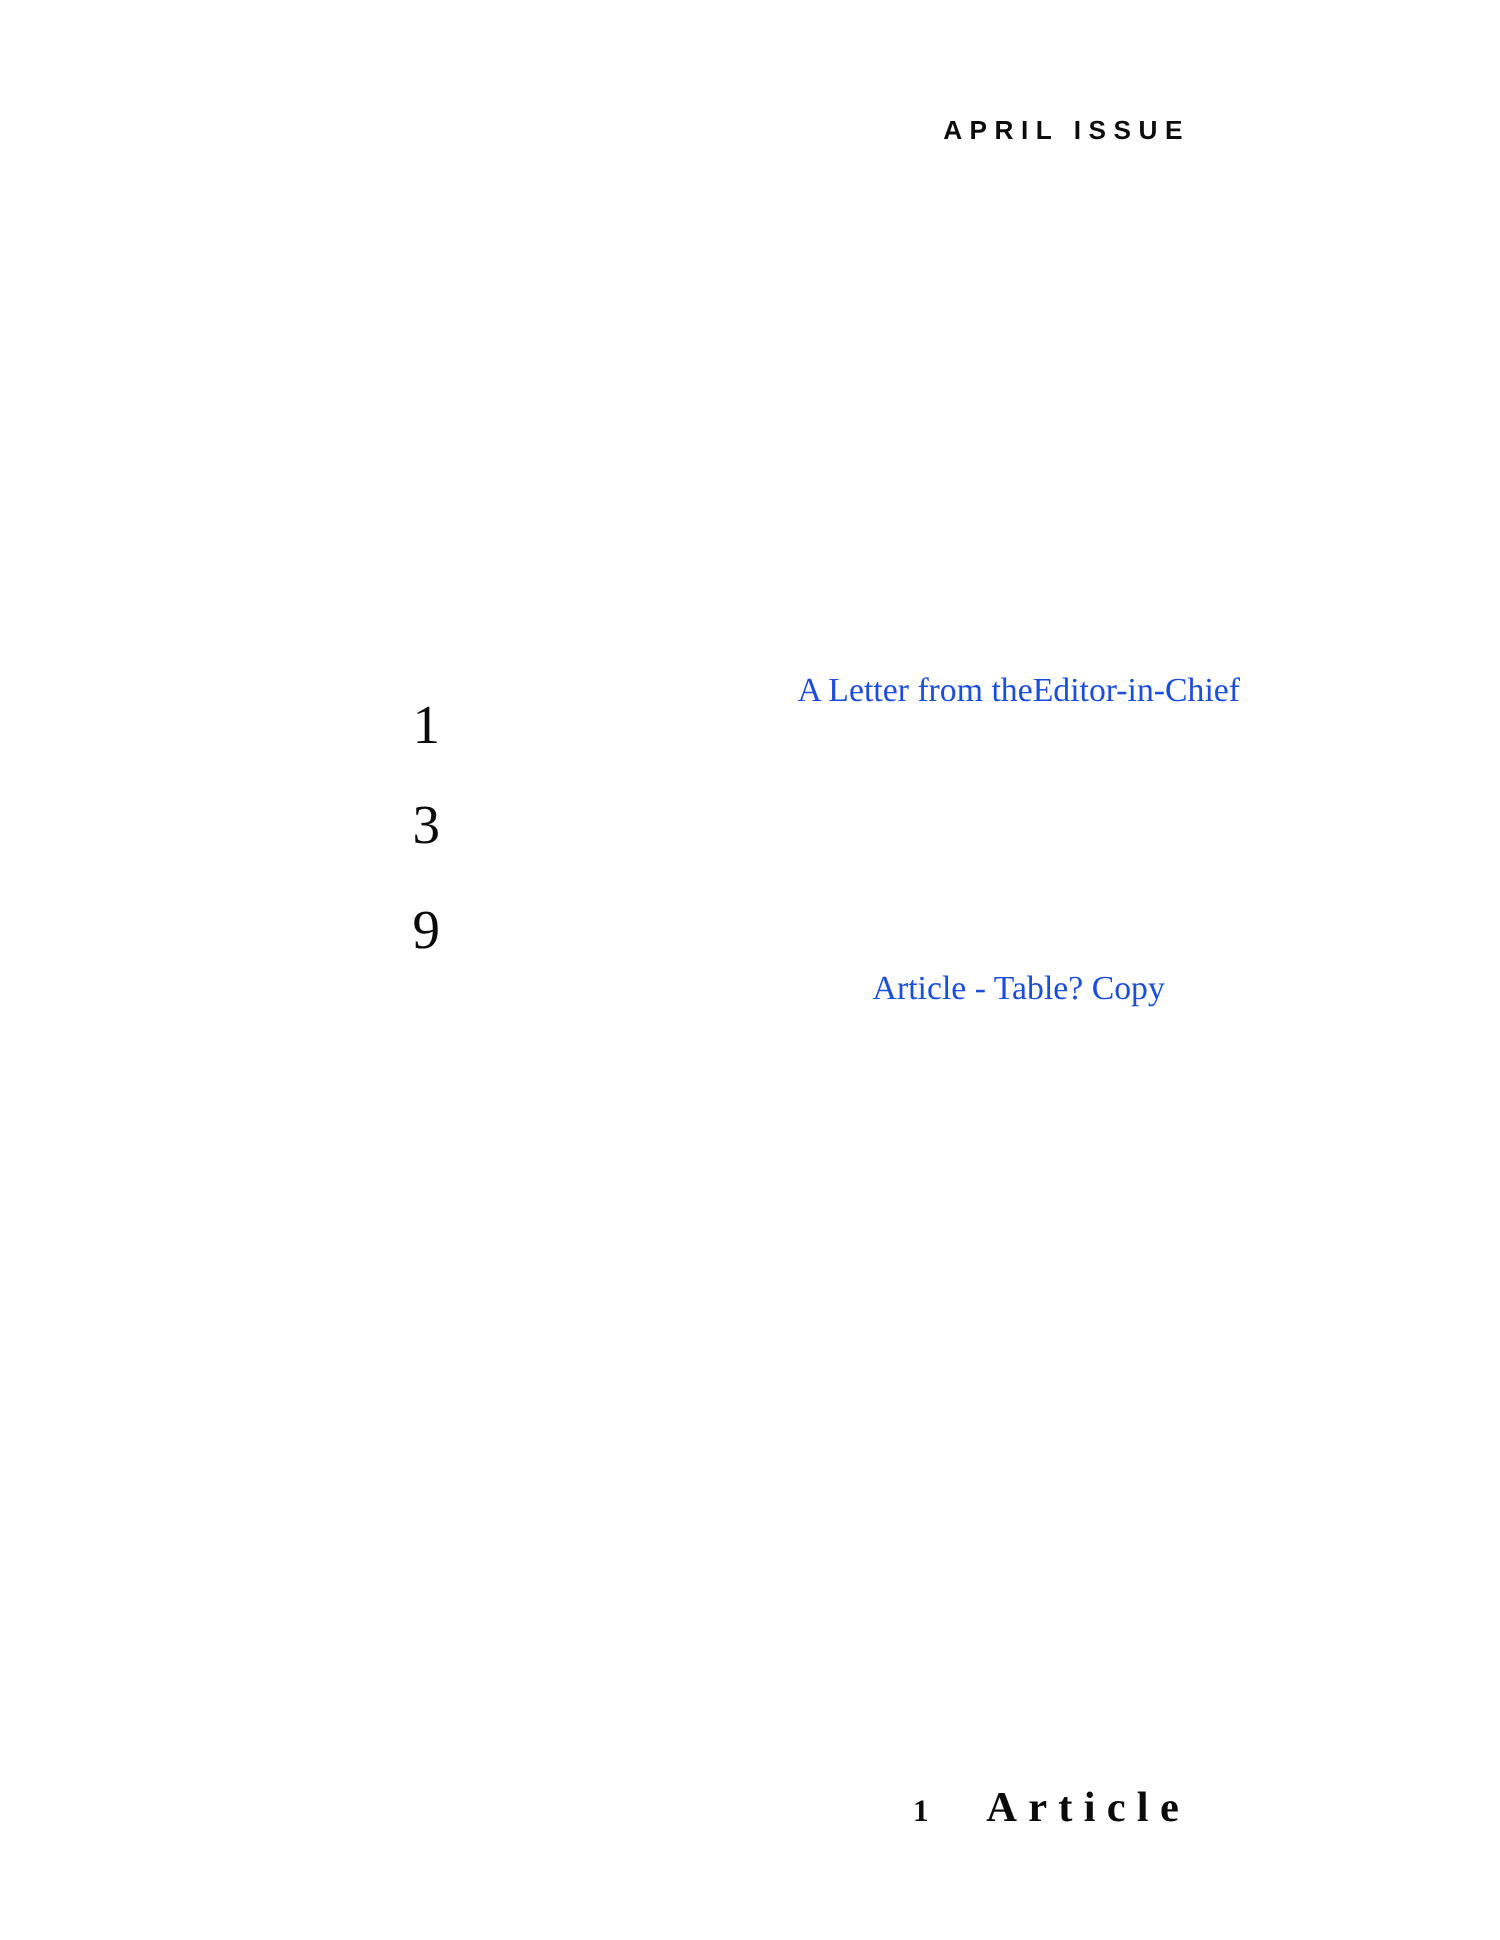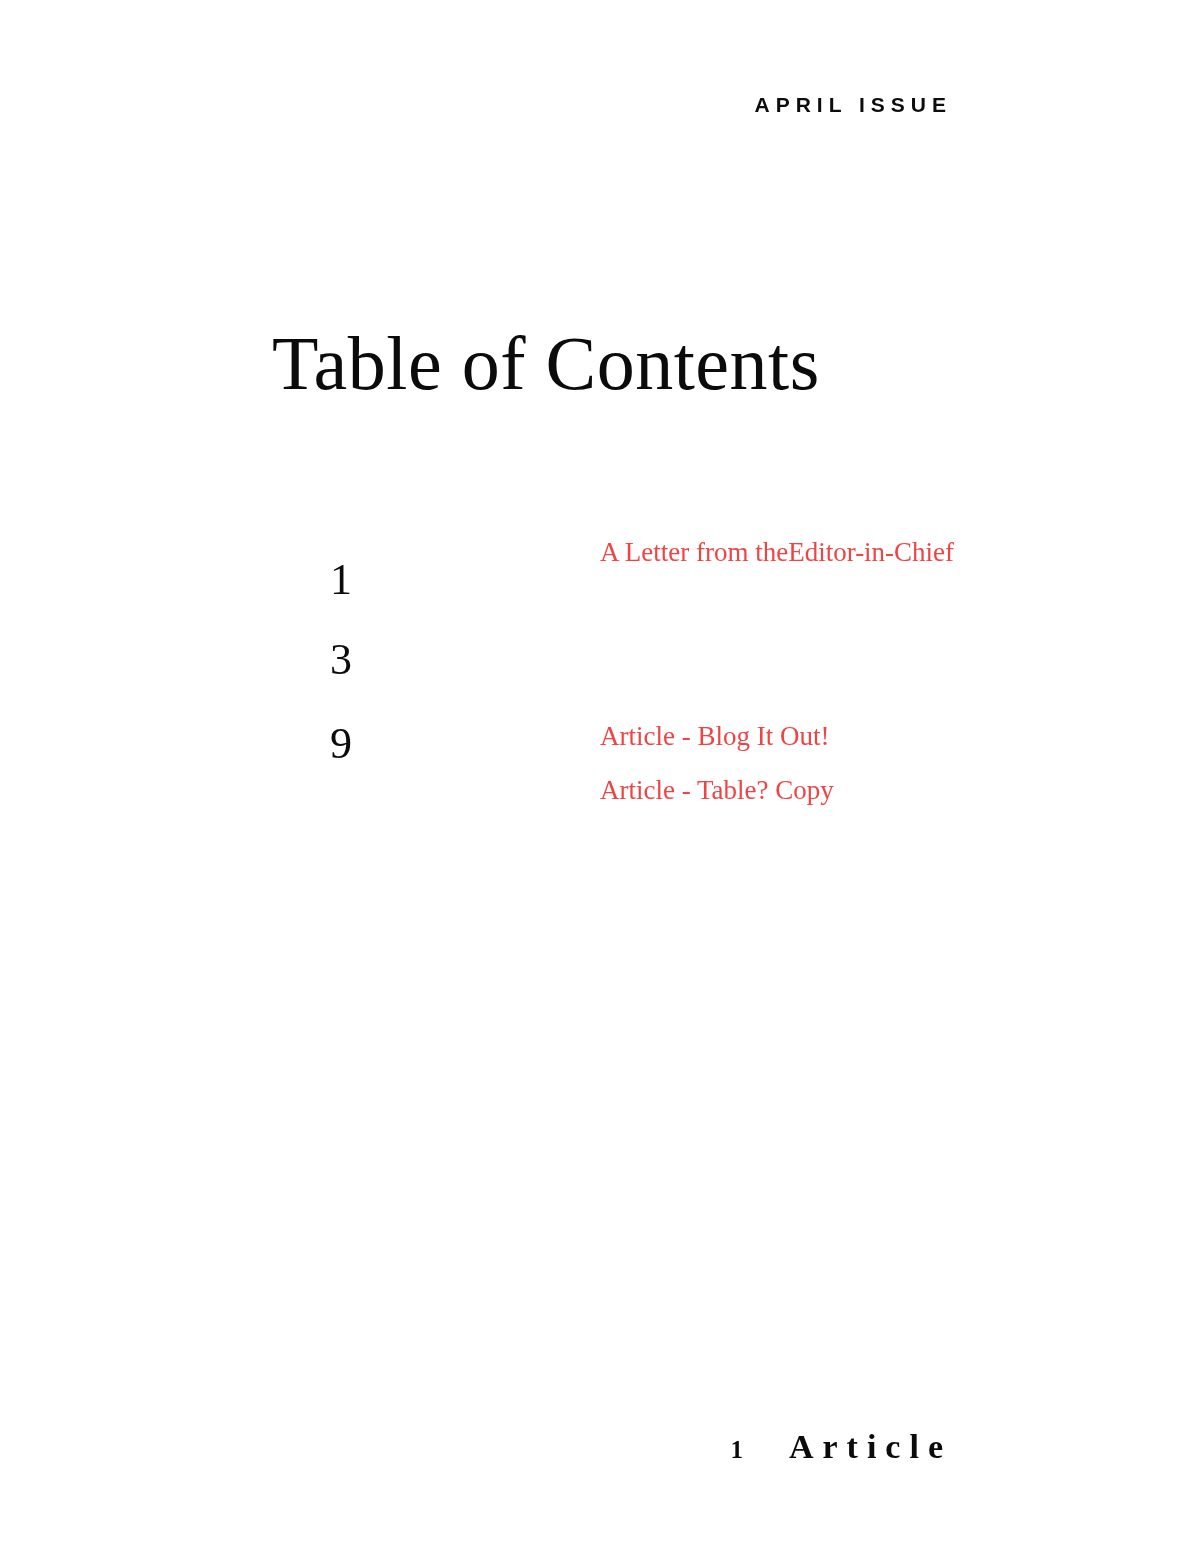--- a/index.html
+++ b/index.html
@@ -63,22 +63,23 @@
     font-family: "Liberation Serif", serif;
     font-size: 44px;
     line-height: 1.0;
     color: #0b0b0b;
   }
   .toc-label {
     flex: 1 1 auto;
     font-family: "Liberation Serif", serif;
     font-size: 27px;
     line-height: 1.22;
-    color: #ef4444;
+    color: #1d4ed8;
     max-width: 430px;
+    text-align: center;
   }
 
   
   .row-0 { height: 88px; }
   .row-0 .toc-num { padding-top: 22px; }
   .row-0 .toc-label { padding-top: 0px; }
 
   .row-1 { height: 88px; }
   .row-1 .toc-num { padding-top: 14px; }
   .row-1 .toc-label { padding-top: 150px; }
@@ -115,37 +116,35 @@
     margin-top: 31px;
   }
 </style>
 </head>
 <body>
 
 <div class="page">
 
   <div class="issue-label">APRIL ISSUE</div>
 
-  <div class="toc-title">Table of Contents</div>
 
   <div class="toc-list">
 
     <div class="toc-row row-0">
       <div class="toc-num">1</div>
       <div class="toc-label">A Letter from theEditor-in-Chief</div>
     </div>
 
     <div class="toc-row row-1">
       <div class="toc-num">3</div>
       <div class="toc-label">Article - Table? Copy</div>
     </div>
 
     <div class="toc-row row-2">
       <div class="toc-num">9</div>
-      <div class="toc-label">Article - Blog It Out!</div>
     </div>
 
 
   </div>
 
   <div class="footer">
     <span class="footer-page">1</span>
     <span class="footer-word">Article</span>
   </div>
 

